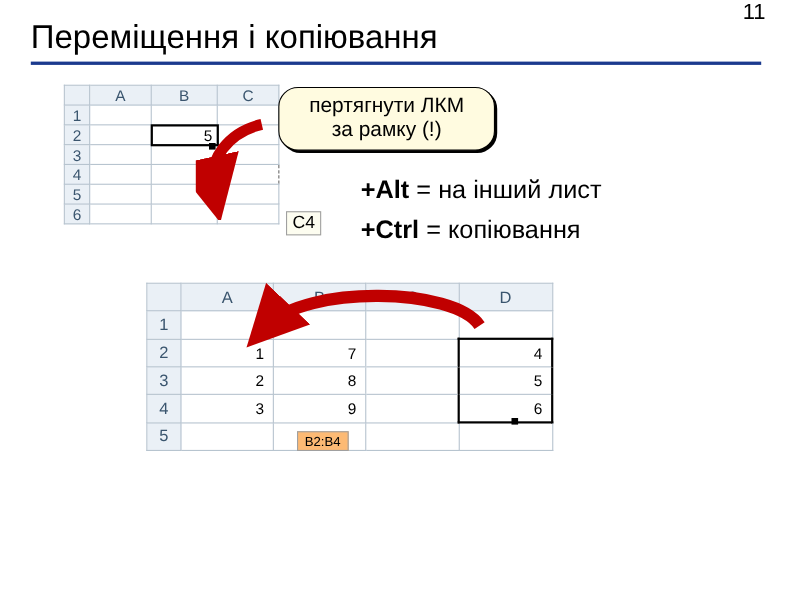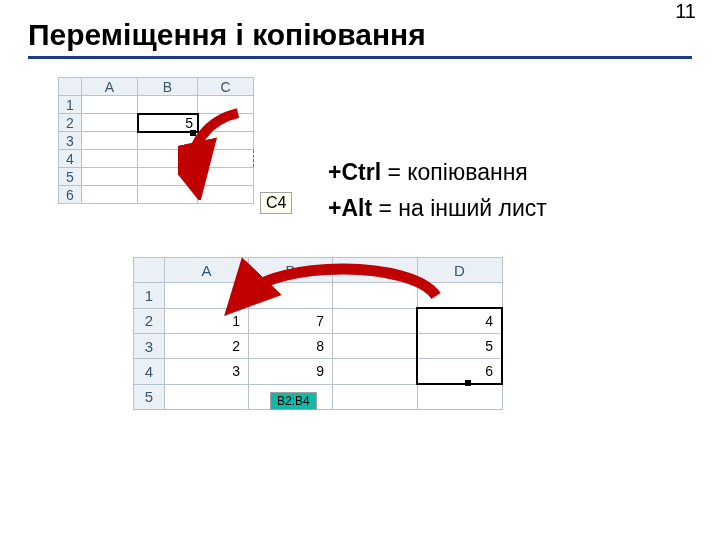--- a/index.html
+++ b/index.html
@@ -20,21 +20,21 @@
     padding: 18px 28px 0 28px;
   }
   .page-number {
     position: absolute;
     top: 0;
     right: 24px;
     font-size: 20px;
   }
   .title {
     font-size: 30px;
-    font-weight: bold;
+    font-weight: normal;
     margin: 0 0 4px 0;
     padding: 0;
   }
   .rule {
     height: 3px;
     background: #1b3a8e;
     margin-bottom: 18px;
   }
 
   
@@ -134,21 +134,21 @@
   .dashed-left { border-left: 1.5px dashed #6b6b6b !important;}
   .dashed-right{ border-right:1.5px dashed #6b6b6b !important;}
   .dashed-top  { border-top:  1.5px dashed #6b6b6b !important;}
   .dashed-bot  { border-bottom:1.5px dashed #6b6b6b !important;}
 
   .tooltip-b2b4 {
     position: absolute;
     top: 135px;
     left: 242px;
     font-size: 12px;
-    background: #14b8a6;
+    background: #fdba74;
     border: 1px solid #a0a0a0;
     padding: 1px 6px;
     text-align: right;
   }
 
   .arrow2 {
     position: absolute;
     top: -6px;
     left: 160px;
     width: 290px;
@@ -216,38 +216,42 @@
         <th class="rowh">6</th>
         <td class="cell"></td>
             <td class="cell"></td>
             <td class="cell"></td>
       </tr>
     </tbody>
       </table>
 
     <div class="fh" style="top:53px; left:162px;"></div>
 
+    <div class="callout">
+      <span>пертягнути ЛКМ</span><br>
+      <span>за рамку (!)</span>
+    </div>
 
     <div class="tooltip-c4">C4</div>
 
     <svg class="arrow1" viewBox="0 0 100 95">
       <defs>
         <marker id="ah1" markerWidth="6" markerHeight="6" refX="3" refY="3" orient="auto">
           <path d="M0,0 L6,3 L0,6 Z" fill="#c00000"></path>
         </marker>
       </defs>
       <path d="M60,8 C30,15 10,40 16,68" stroke="#c00000" stroke-width="10" fill="none" marker-end="url(#ah1)"></path>
     </svg>
 
     <div class="notes">
       <div>
-        <span class="b">+Ctrl</span><span> = копіювання</span>
+        <span class="b">+Alt</span><span> = на інший лист</span>
       </div>
       <div>
-        <span class="b">+Alt</span><span> = на інший лист</span>
+        <span class="b">+Ctrl</span><span> = копіювання</span>
       </div>
     </div>
   </div>
 
 
   <div class="bottom-block">
 
     <table class="mini-grid grid2">
       <tbody>
           <tr>

